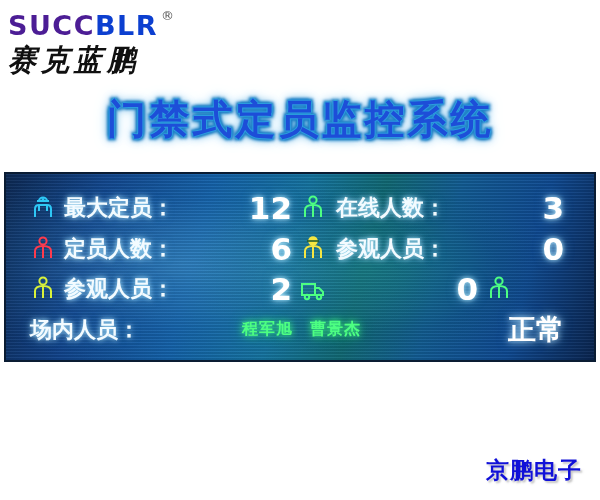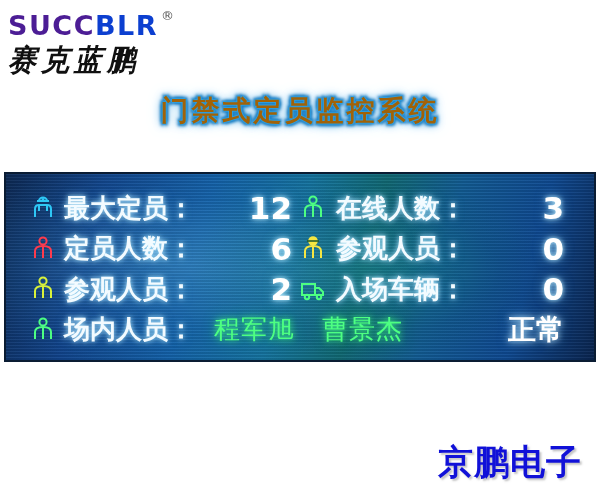--- a/index.html
+++ b/index.html
@@ -57,24 +57,24 @@
   }
 
   
   #page-title {
     position: absolute;
     left: 0;
     top: 92px;
     width: 600px;
     text-align: center;
     font-family: "DejaVu Sans", "Liberation Sans", sans-serif;
-    font-size: 28px;
+    font-size: 40px;
     font-weight: bold;
     letter-spacing: 3px;
-    color: #a16207;
+    color: #1d4ed8;
     white-space: nowrap;
     text-shadow:
       0 0 1px #2f9fe0,
       1px 0 1px #2f9fe0,
       -1px 0 1px #2f9fe0,
       0 1px 1px #2f9fe0,
       0 -1px 1px #2f9fe0,
       2px 2px 3px #1d7fc4,
       -2px 2px 3px #1d7fc4,
       2px -2px 3px #1d7fc4,
@@ -122,65 +122,66 @@
     align-items: center;
     z-index: 2;
   }
   .led-icon {
     width: 26px;
     height: 28px;
     display: block;
   }
   .led-label {
     font-family: "DejaVu Sans", "Liberation Sans", sans-serif;
-    font-size: 26px;
+    font-size: 22px;
     font-weight: bold;
     color: #f3fbff;
     letter-spacing: 0px;
     white-space: nowrap;
     text-shadow: 0 0 5px rgba(180,235,255,0.95), 0 0 10px rgba(120,200,255,0.55);
   }
   .led-value {
     font-family: "DejaVu Sans", "Liberation Sans", sans-serif;
     font-size: 31px;
     font-weight: bold;
     color: #ffffff;
     text-align: right;
     padding-right: 8px;
     text-shadow: 0 0 5px rgba(190,240,255,0.95), 0 0 11px rgba(120,200,255,0.6);
   }
   .led-names {
     grid-column: 3 / 6;
     font-family: "DejaVu Sans", "Liberation Sans", sans-serif;
-    font-size: 26px;
-    font-weight: normal;
+    font-size: 16px;
+    font-weight: bold;
     color: #4dff82;
     letter-spacing: 1px;
     white-space: nowrap;
     text-shadow: 0 0 6px rgba(70,255,130,0.9), 0 0 13px rgba(30,220,100,0.6);
+    margin-left: 28px;
   }
   .led-status {
     grid-column: 6 / 7;
     text-align: right;
     padding-right: 8px;
     font-family: "DejaVu Sans", "Liberation Sans", sans-serif;
     font-size: 28px;
     font-weight: bold;
     color: #ffffff;
     white-space: nowrap;
     text-shadow: 0 0 6px rgba(200,240,255,0.95), 0 0 12px rgba(120,200,255,0.6);
   }
 
   
   #footer-brand {
     position: absolute;
     right: 18px;
     bottom: 14px;
     font-family: "DejaVu Sans", "Liberation Sans", sans-serif;
-    font-size: 35px;
+    font-size: 23px;
     font-weight: bold;
     color: #1111d8;
     letter-spacing: 1px;
     white-space: nowrap;
     text-shadow: 2px 2px 2px rgba(150,150,150,0.55);
   }
 </style>
 </head>
 <body>
 
@@ -259,21 +260,20 @@
     <span class="led-icon-wrap">
       <svg class="led-icon" viewBox="0 0 26 28" aria-hidden="true">
         <g fill="none" stroke="#4dff82" stroke-width="2">
           <path d="M2 9 h13 v11 h-13 z"></path>
           <path d="M15 13 h4 l4 4 v3 h-8 z"></path>
           <circle cx="7" cy="22" r="2.2"></circle>
           <circle cx="19" cy="22" r="2.2"></circle>
         </g>
       </svg>
     </span>
-    <span class="led-label">入场车辆：</span>
     <span class="led-value">0</span>
 
     <span class="led-icon-wrap">
       <svg class="led-icon" viewBox="0 0 26 28" aria-hidden="true">
         <g fill="none" stroke="#4dff82" stroke-width="2">
           <circle cx="13" cy="6" r="3.6"></circle>
           <path d="M5 16 q0 -5 8 -5 q8 0 8 5"></path>
           <path d="M5 16 v7 M21 16 v7 M13 12 v11"></path>
         </g>
       </svg>

